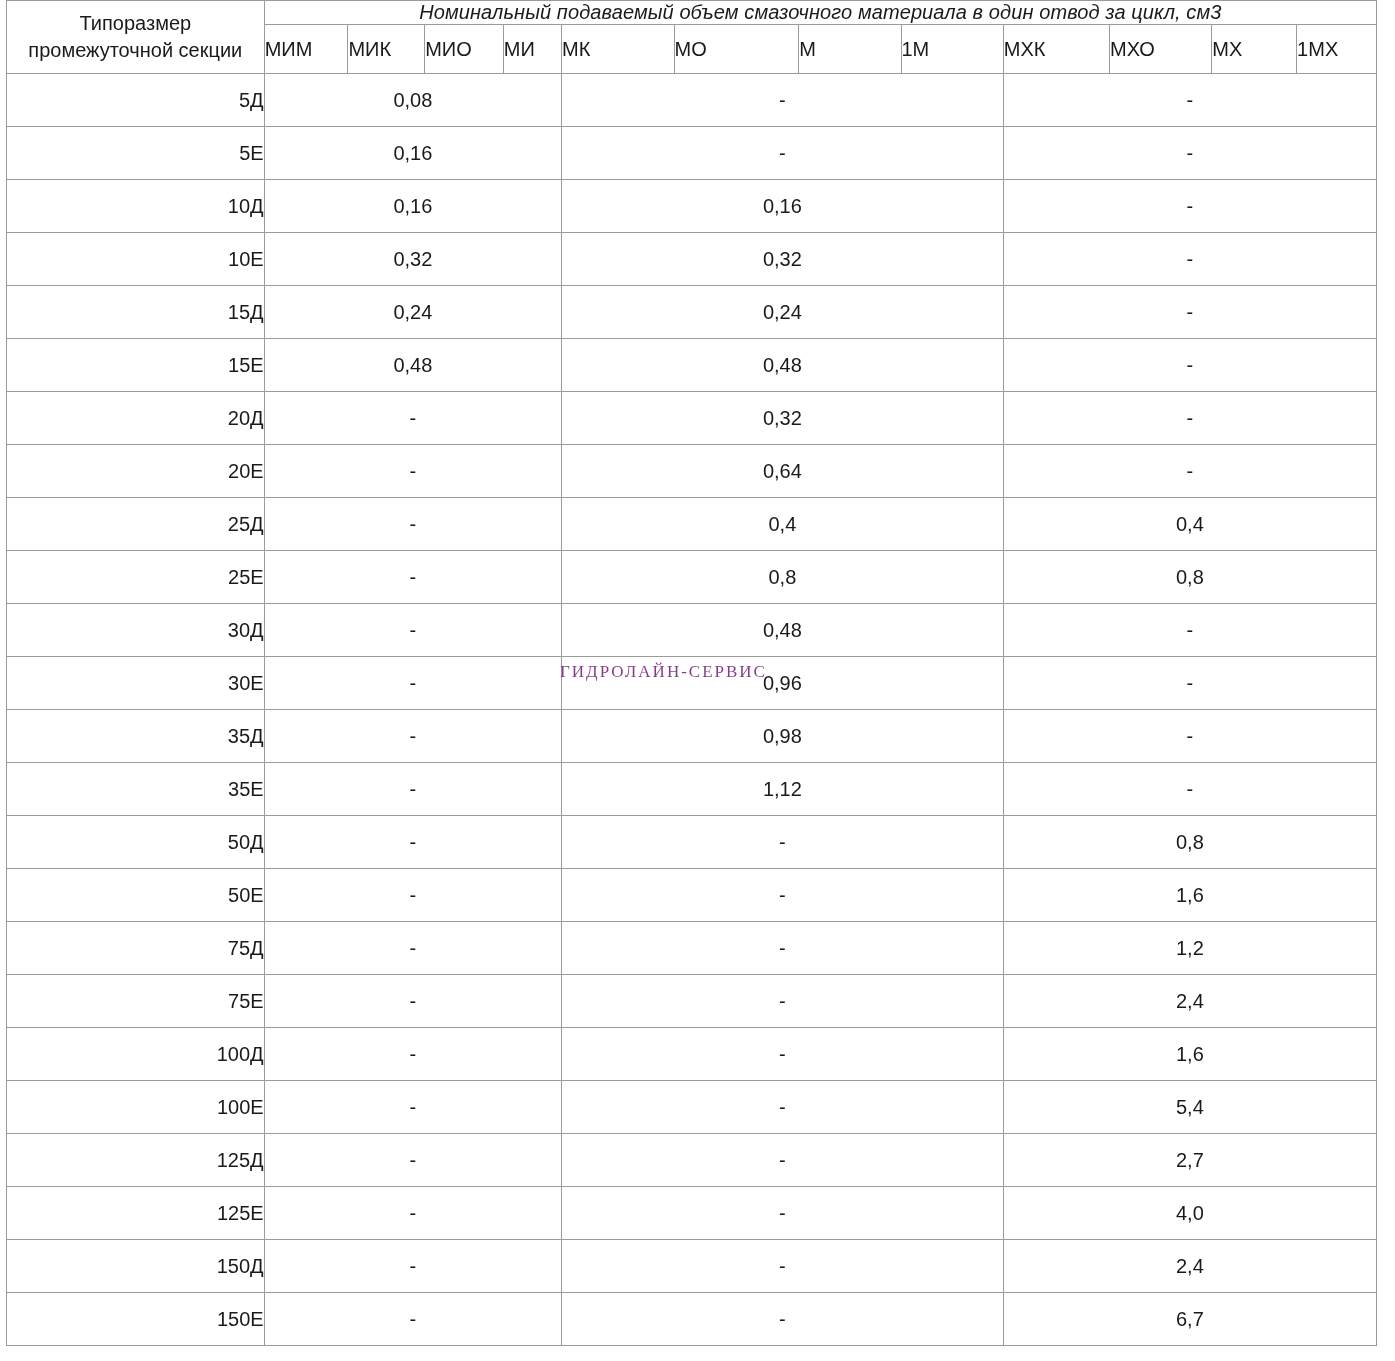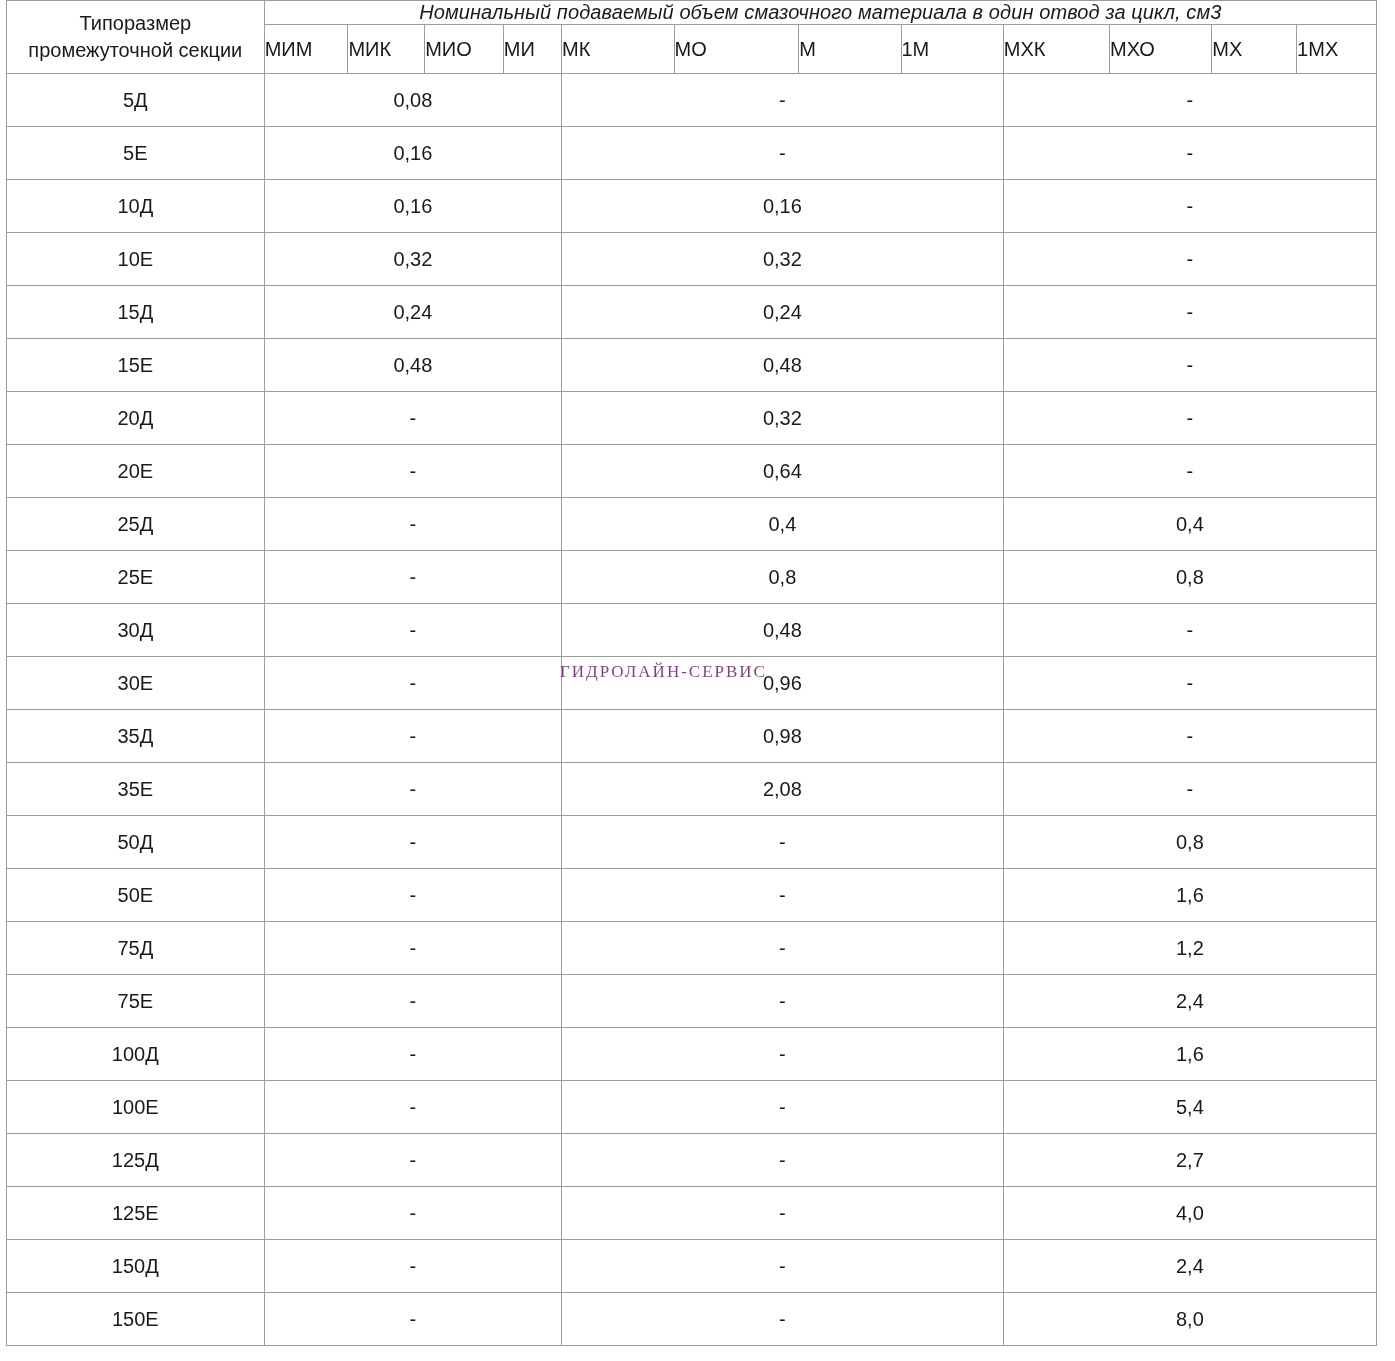--- a/index.html
+++ b/index.html
@@ -56,21 +56,21 @@
   }
   th.colhead {
     background: #e2e2e2;
     text-align: left;
     font-size: 20px;
     height: 48px;
     vertical-align: middle;
     padding: 0 2px;
   }
   td.rowlabel {
-    text-align: center;
+    text-align: right;
     padding: 0 0 0 14px;
     height: 52px;
     font-size: 20px;
     vertical-align: middle;
   }
   td.val {
     text-align: center;
     vertical-align: middle;
     height: 52px;
     font-size: 20px;
@@ -207,21 +207,21 @@
         </tr>
         <tr>
           <td class="rowlabel">35Д</td>
           <td class="val" colspan="4">-</td>
           <td class="val" colspan="4">0,98</td>
           <td class="val" colspan="4">-</td>
         </tr>
         <tr>
           <td class="rowlabel">35Е</td>
           <td class="val" colspan="4">-</td>
-          <td class="val" colspan="4">2,08</td>
+          <td class="val" colspan="4">1,12</td>
           <td class="val" colspan="4">-</td>
         </tr>
         <tr>
           <td class="rowlabel">50Д</td>
           <td class="val" colspan="4">-</td>
           <td class="val" colspan="4">-</td>
           <td class="val" colspan="4">0,8</td>
         </tr>
         <tr>
           <td class="rowlabel">50Е</td>
@@ -268,20 +268,20 @@
         <tr>
           <td class="rowlabel">150Д</td>
           <td class="val" colspan="4">-</td>
           <td class="val" colspan="4">-</td>
           <td class="val" colspan="4">2,4</td>
         </tr>
         <tr>
           <td class="rowlabel">150Е</td>
           <td class="val" colspan="4">-</td>
           <td class="val" colspan="4">-</td>
-          <td class="val" colspan="4">8,0</td>
+          <td class="val" colspan="4">6,7</td>
         </tr>
       </tbody>
   </table>
 
   <div class="watermark">ГИДРОЛАЙН-СЕРВИС</div>
 
 </div>
 
 </body></html>

